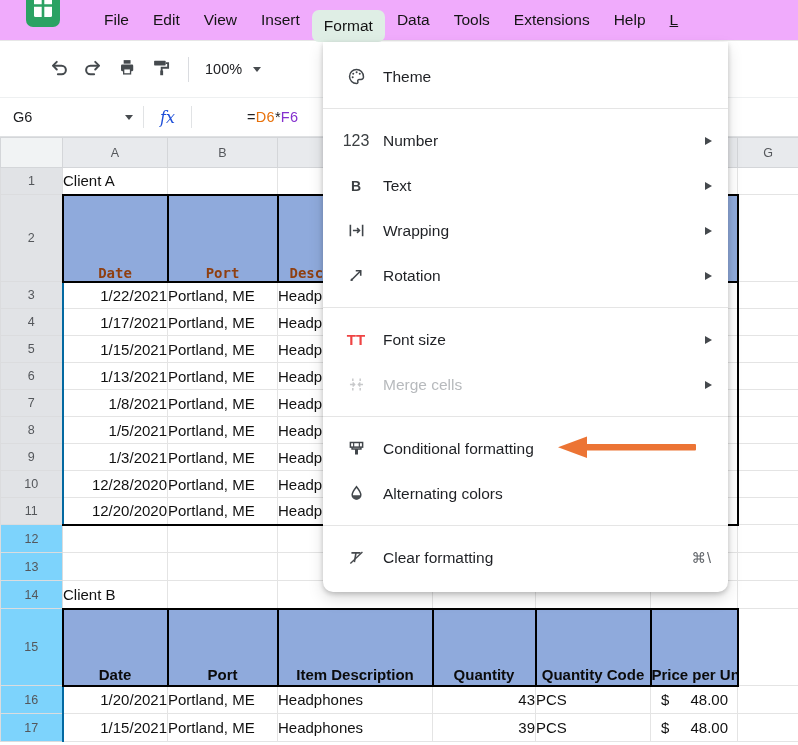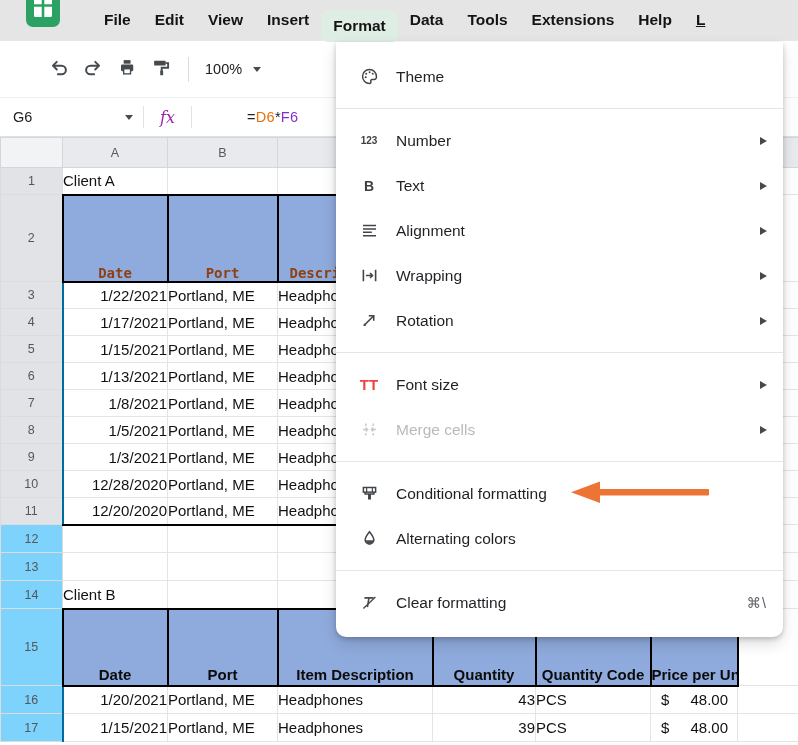--- a/index.html
+++ b/index.html
@@ -1,41 +1,41 @@
 <!DOCTYPE html>
 <html><head>
 <meta charset="utf-8">
 <style>
   html,body{margin:0;padding:0;background:#fff;}
   .app{position:relative;width:798px;height:745px;overflow:hidden;background:#fff;
        font-family:"Liberation Sans",sans-serif;}
 
   
   .menubar{position:relative;height:40px;border-bottom:1px solid #e7e7e7;display:flex;
-           align-items:center;padding-left:92px;background:#e5e5e5;z-index:2;font-weight:bold;}
+           align-items:center;padding-left:92px;background:#f0abfc;z-index:2;}
   .logo{position:absolute;left:26px;top:-7px;}
   .mb-item{font-size:15.5px;color:#141414;padding:7px 12px;border-radius:7px;white-space:nowrap;}
   .mb-item.active{background:#dfeee5;margin-top:12px;}
   .mb-item.partial{text-decoration:underline;padding-right:4px;}
 
   
   .toolbar{height:56px;border-bottom:1px solid #eef0f1;display:flex;align-items:center;
            padding-left:42px;background:#fff;}
   .tb-btn{width:34px;height:34px;display:flex;align-items:center;justify-content:center;border-radius:4px;}
   .tb-sep{width:1px;height:25px;background:#dadce0;margin:0 10px;}
   .zoomctl{display:flex;align-items:center;gap:11px;padding:0 6px;font-size:14.5px;color:#202124;}
   .caret{width:0;height:0;border-left:4.5px solid transparent;border-right:4.5px solid transparent;
          border-top:5.5px solid #474b4f;}
 
   
   .formulabar{height:38px;border-bottom:1px solid #dfe1e3;display:flex;align-items:center;background:#fff;}
   .namebox{width:120px;padding-left:13px;display:flex;align-items:center;justify-content:space-between;
            font-size:14.5px;color:#202124;}
   .fb-sep{width:1px;height:22px;background:#e1e3e5;margin:0 10px;}
-  .fx{font-family:"DejaVu Serif",serif;font-style:italic;font-size:16px;color:#a21caf;padding:0 6px;}
+  .fx{font-family:"DejaVu Serif",serif;font-style:italic;font-size:16px;color:#1d4ed8;padding:0 6px;}
   .formula{font-size:14.5px;color:#202124;letter-spacing:.3px;padding-left:8px;margin-left:37px;}
   .f-ref1{color:#e8710a;}
   .f-ref2{color:#8430ce;}
 
   
   table.grid{border-collapse:collapse;table-layout:fixed;width:798px;font-size:15px;color:#111;}
   .grid td{overflow:hidden;white-space:nowrap;padding:0;}
   .h30{height:30px}.h27{height:27px}.h87{height:87px}.h28{height:28px}.h77{height:77px}
   .corner{background:#f1f3f4;border:1px solid #d4d6d9;}
   .ch{background:#e8eaed;border:1px solid #d4d6d9;font-size:12.5px;color:#55585c;text-align:center;}
@@ -50,34 +50,34 @@
   .hA.lp{text-align:left;padding-left:11px;}
   .hB{background:#8faadc;border:2px solid #000;font-weight:bold;font-size:15px;color:#0b0b0b;
       text-align:center;vertical-align:bottom;padding:0 2px 4px 2px;white-space:normal;line-height:1.25;}
   .bl2{border-left:2px solid #0369a1;}
   .br2{border-right:2px solid #000;}
   .bb2{border-bottom:2px solid #000;}
   .pc{background:#fff;border:1px solid #e4e4e4;}
   .money{display:flex;justify-content:space-between;padding:0 9px 0 10px;}
 
   
-  .menu{position:absolute;left:336px;top:42px;width:447px;box-sizing:border-box;background:#fff;
+  .menu{position:absolute;left:323px;top:42px;width:405px;box-sizing:border-box;background:#fff;
         border-radius:0 0 10px 10px;padding:12px 0;z-index:30;
         box-shadow:0 2px 5px rgba(0,0,0,.2),0 7px 16px rgba(0,0,0,.13);}
   .mi{height:45px;display:flex;align-items:center;padding:0 16px 0 21px;gap:15px;
       font-size:15.5px;color:#1f2125;}
   .mi.disabled{color:#b7babd;}
   .mi.disabled .mic{opacity:.48;}
   .mic{width:24px;flex:none;display:flex;align-items:center;justify-content:center;}
   .spacer{flex:1;}
   .tri{width:0;height:0;border-top:4.5px solid transparent;border-bottom:4.5px solid transparent;
        border-left:7px solid #45494d;}
   .mdv{height:1px;background:#e5e5e5;margin:9px 0;}
   .sc{color:#5f6368;font-size:14.5px;letter-spacing:1px;}
-  .ic-123{font-weight:700;font-size:10px;color:#3c4043;}
+  .ic-123{font-weight:400;font-size:16px;color:#3c4043;}
   .ic-b{font-weight:700;font-size:14px;color:#3c4043;}
   .ic-tt{font-weight:700;font-size:15px;color:#ef4444;}
   .ic-tt::first-letter{font-size:10px;}
   .cf-arrow{margin-left:9px;flex:none;}
 </style>
 </head>
 <body>
 
 <div class="app">
 
@@ -373,30 +373,20 @@
     </div>
     <div class="mi">
       <span class="mic ic-b">B</span>
       <span class="mil">Text</span>
       <span class="spacer"></span>
         <span class="tri"></span>
     </div>
     <div class="mi">
       <span class="mic">
           <svg width="19" height="19" viewBox="0 0 18 18">
-            <path d="M2.8 4.3h12.4M2.8 7.5h12.4M2.8 10.7h8.4M2.8 13.9h12.4" stroke="#40454a" stroke-width="1.5"></path>
-          </svg>
-        </span>
-      <span class="mil">Alignment</span>
-      <span class="spacer"></span>
-        <span class="tri"></span>
-    </div>
-    <div class="mi">
-      <span class="mic">
-          <svg width="19" height="19" viewBox="0 0 18 18">
             <path d="M3.2 3.5v11M14.8 3.5v11M5.6 9h5.6" stroke="#40454a" stroke-width="1.5"></path>
             <path d="M9.5 6.8 11.8 9l-2.3 2.2" fill="none" stroke="#40454a" stroke-width="1.5"></path>
           </svg>
         </span>
       <span class="mil">Wrapping</span>
       <span class="spacer"></span>
         <span class="tri"></span>
     </div>
     <div class="mi">
       <span class="mic">

